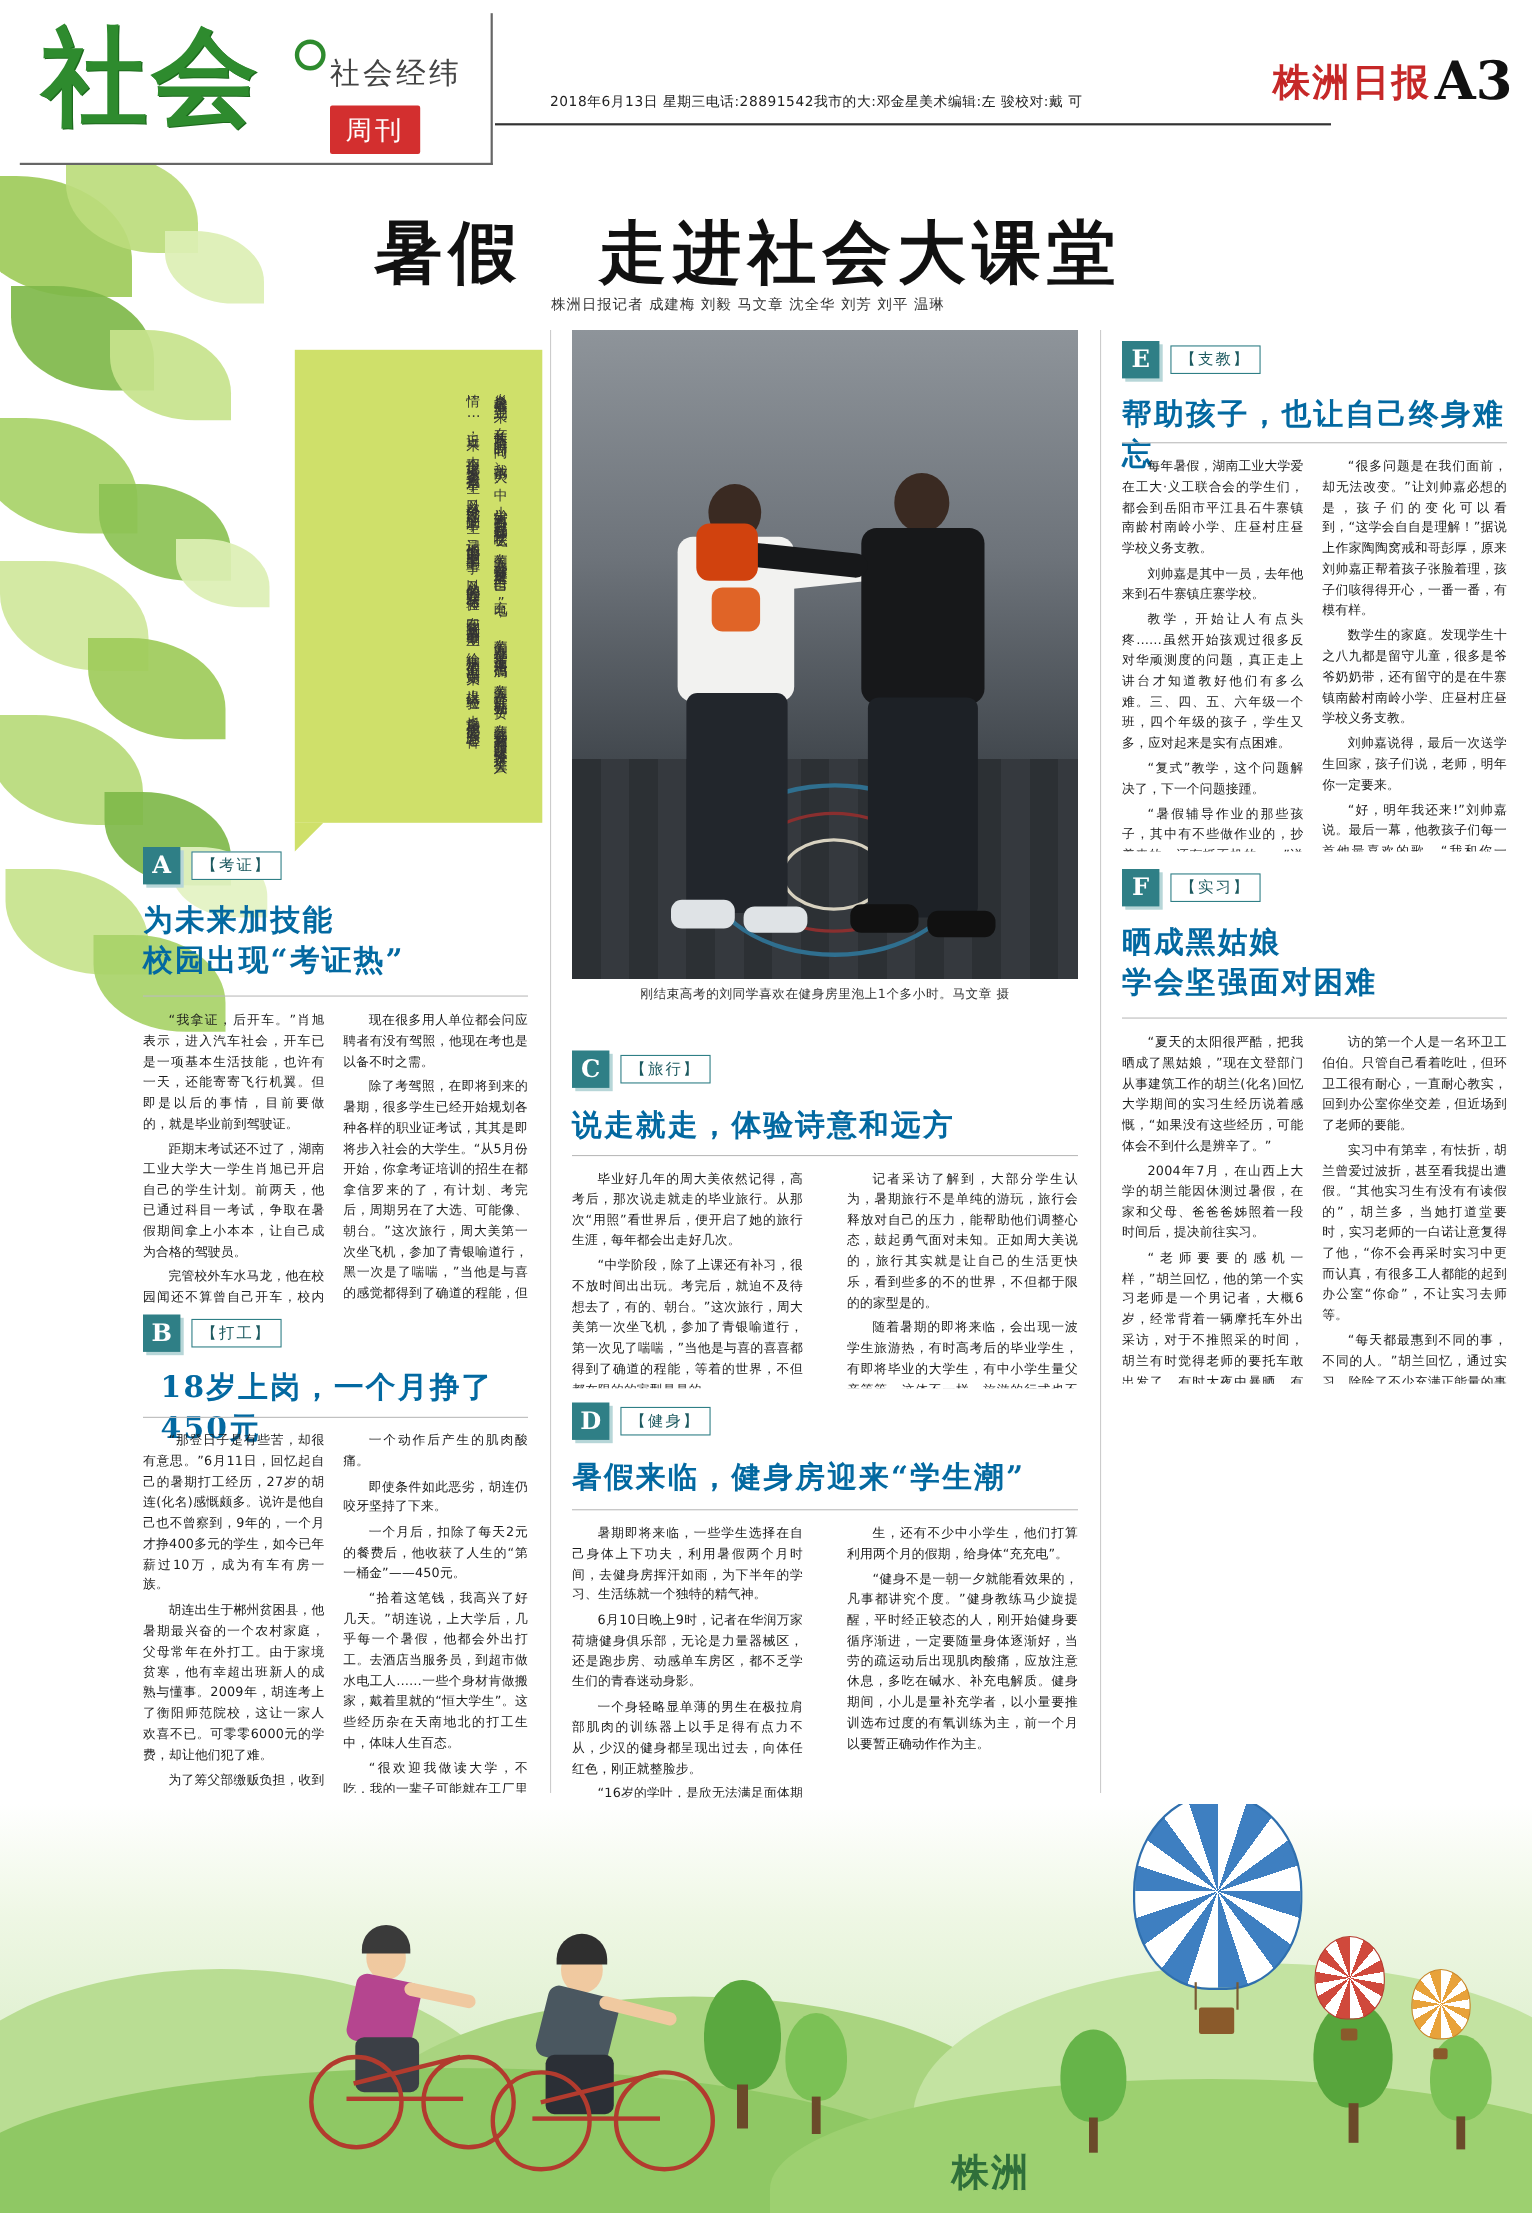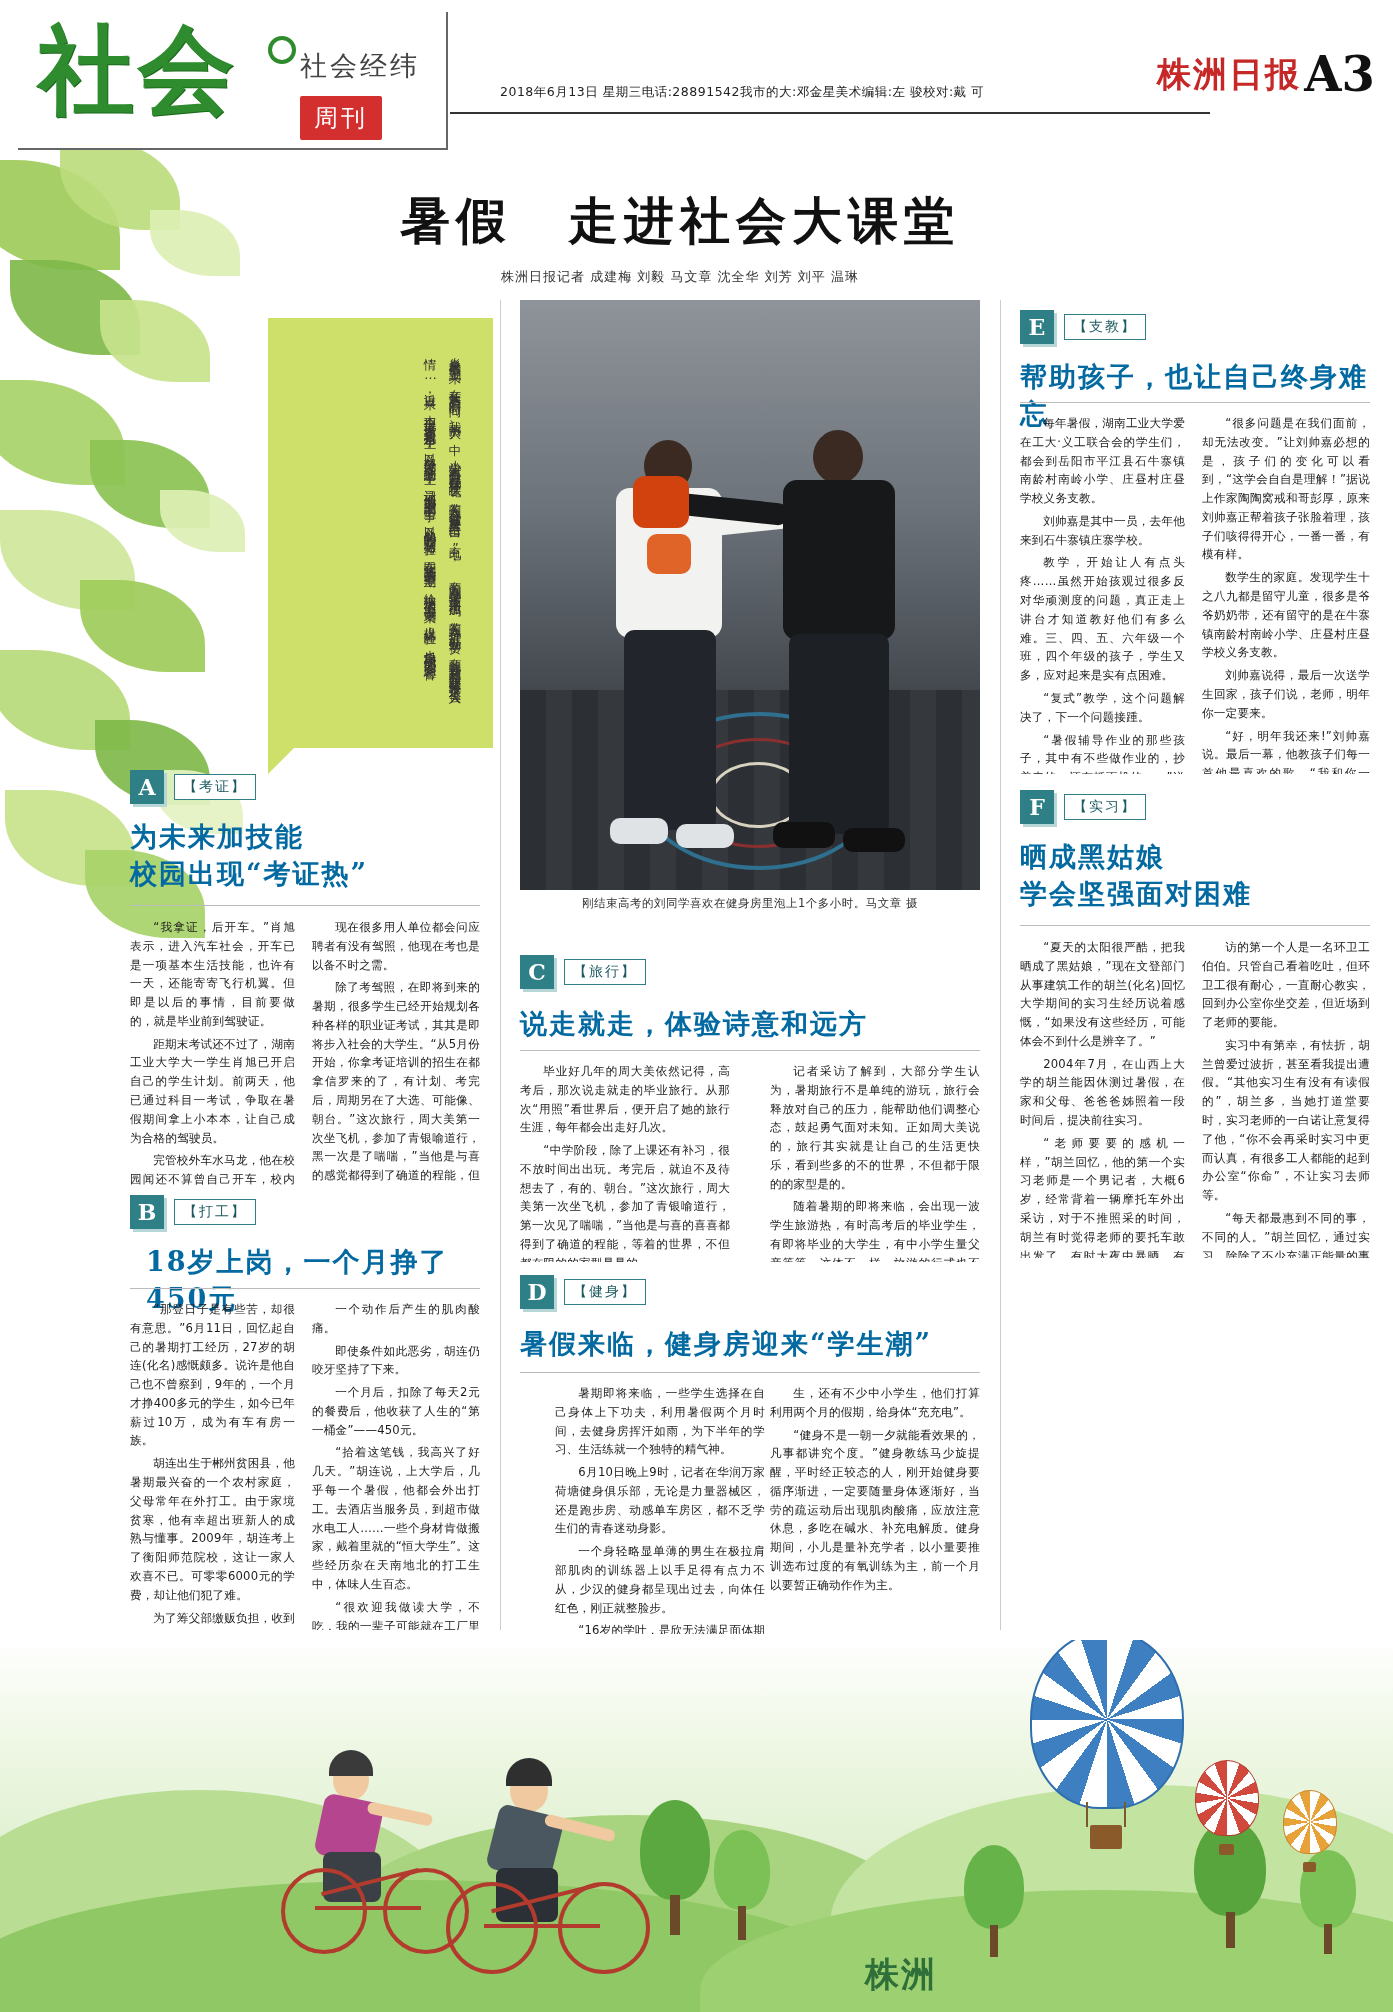--- a/index.html
+++ b/index.html
@@ -60,21 +60,21 @@
   }
 
   
   .leaves{position:absolute;left:0;top:150px;width:300px;height:790px;overflow:hidden;}
   .leaf{position:absolute;border-radius:0 70% 0 70%;opacity:.92;}
 
   
   .headline{
     position:absolute;left:300px;top:188px;width:760px;text-align:center;
     font-family:"DejaVu Serif","Liberation Serif",serif;
-    font-size:50px;font-weight:bold;letter-spacing:6px;color:#111;
+    font-size:62px;font-weight:bold;letter-spacing:6px;color:#111;
   }
   .byline{
     position:absolute;left:300px;top:268px;width:760px;text-align:center;
     font-size:13px;color:#333;letter-spacing:1px;
   }
 
   
   .introbox{
     position:absolute;left:268px;top:318px;width:225px;height:430px;
     background:#cfe06a;
@@ -316,21 +316,21 @@
     <p>随着暑期的即将来临，会出现一波学生旅游热，有时高考后的毕业学生，有即将毕业的大学生，有中小学生量父亲等等。这体不一样，旅游的行式也不一样。旅行往工作人员介绍，随着暑期旅游市场的竞争越来越激烈，旅游产品的价格与往年持平，但会多选择。</p>
 
   </div>
 
   <div class="seclabel" style="left:520px;top:1275px;">
     <div class="letter">D</div>
     <div class="tag">【健身】</div>
   </div>
   <div class="sectitle" style="left:520px;top:1325px;width:460px;">暑假来临，健身房迎来“学生潮”</div>
   <div class="subhead-rule" style="left:520px;top:1372px;width:460px;"></div>
-  <div class="col" style="left:520px;top:1384px;width:210px;height:250px;margin-left:35px;">
+  <div class="col" style="left:520px;top:1384px;width:210px;height:250px;">
     <p>暑期即将来临，一些学生选择在自己身体上下功夫，利用暑假两个月时间，去健身房挥汗如雨，为下半年的学习、生活练就一个独特的精气神。</p>
     <p>6月10日晚上9时，记者在华润万家荷塘健身俱乐部，无论是力量器械区，还是跑步房、动感单车房区，都不乏学生们的青春迷动身影。</p>
     <p>一个身轻略显单薄的男生在极拉肩部肌肉的训练器上以手足得有点力不从，少汉的健身都呈现出过去，向体任红色，刚正就整脸步。</p>
     <p>“16岁的学叶，是欣无法满足面体期的学生练习，在暑高考之前无两天就来教练了，每晚8时是人最是多的时候，许多疏健康教要想体操。</p>
 
   </div>
   <div class="col" style="left:770px;top:1384px;width:210px;height:250px;">
     <p>生，还有不少中小学生，他们打算利用两个月的假期，给身体“充充电”。</p>
     <p>“健身不是一朝一夕就能看效果的，凡事都讲究个度。”健身教练马少旋提醒，平时经正较态的人，刚开始健身要循序渐进，一定要随量身体逐渐好，当劳的疏运动后出现肌肉酸痛，应放注意休息，多吃在碱水、补充电解质。健身期间，小儿是量补充学者，以小量要推训选布过度的有氧训练为主，前一个月以要暂正确动作作为主。</p>
   </div>

